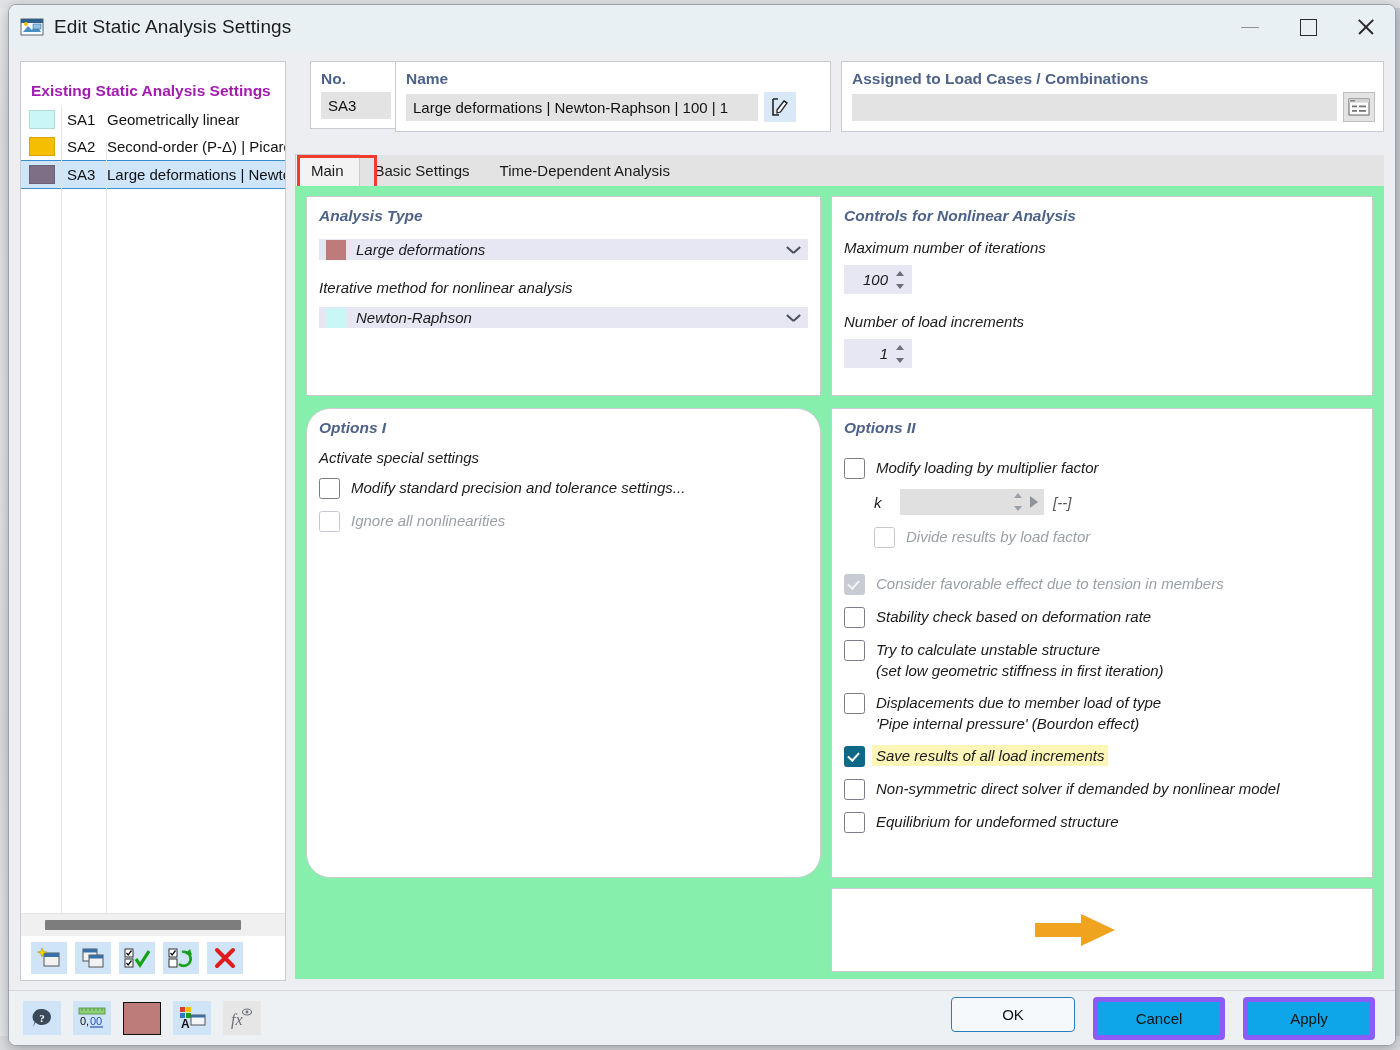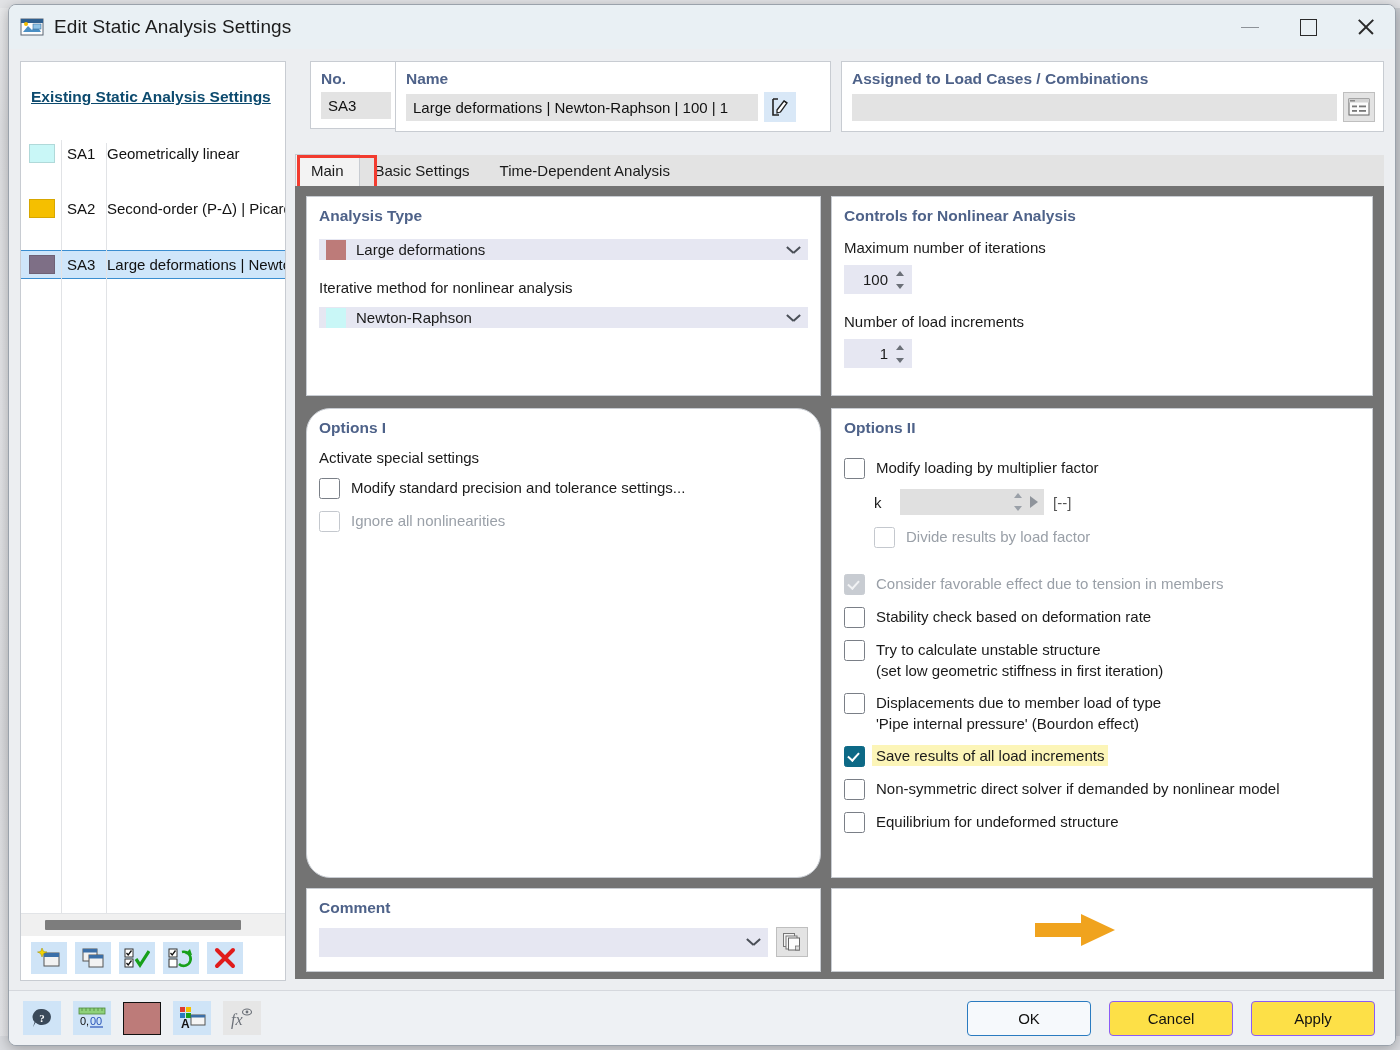--- a/index.html
+++ b/index.html
@@ -73,28 +73,27 @@
   }
 
   
   .left-panel {
     position: absolute; left: 11px; top: 12px;
     width: 264px; height: 918px;
     background: #ffffff;
     border: 1px solid #c8ccd2;
   }
   .lp-header {
-    padding: 26px 0 6px 10px;
-    font-size: 15.5px; font-weight: bold; color: #0c4a6e; text-decoration: underline;
+    padding: 20px 0 6px 10px;
+    font-size: 15.5px; font-weight: bold; color: #a21caf;
   }
   .lp-list { position: relative; }
   .lp-row {
     display: flex; align-items: center; height: 27px;
     position: relative;
-    margin-top: 28px;
   }
   .lp-row.selected {
     background: #cfe6fa;
     border-top: 1px solid #3b8ed0;
     border-bottom: 1px solid #3b8ed0;
   }
   .lp-swatch {
     width: 24px; height: 17px; margin-left: 8px; flex: none;
     border: 1px solid rgba(0,0,0,0.12);
   }
@@ -186,21 +185,22 @@
     position: absolute; left: 2px; top: 0px;
     width: 80px; height: 38px;
     border: 3px solid #f23b2f;
     box-sizing: border-box;
     pointer-events: none;
   }
 
   
   .tabcontent {
     position: absolute; left: 0; top: 125px; right: 0; bottom: 0;
-    background: #737373;
+    background: #86efac;
+    font-style: italic;
   }
 
   .group {
     position: absolute;
     background: #ffffff; border: 1px solid #c8ccd2;
   }
   .group-title {
     font-size: 15.5px; font-weight: bold; color: #4e6289;
     padding: 10px 0 0 12px;
   }
@@ -298,21 +298,21 @@
     display: flex; align-items: center; justify-content: center;
     border: 1px solid transparent;
   }
   .fbtn.gray { background: #e6e6e6; }
   .fbtn.swatchbtn { background: #bd7b79; border: 1.5px solid #111; width: 36px; height: 31px; }
   .footer-buttons { margin-left: auto; display: flex; gap: 18px; margin-right: 20px; }
   .btn {
     width: 122px; height: 33px;
     display: flex; align-items: center; justify-content: center;
     font-size: 15px; color: #111;
-    background: #fde047; border: 1px solid #8b5cf6; border-radius: 4px;
+    background: #0ea5e9; border: 5px solid #8b5cf6; border-radius: 4px;
   }
   .btn.primary { border: 1.6px solid #2a7bc0; background: #f6f9fc; }
 
   svg { display: block; }
 </style>
 </head>
 <body>
 
 <div class="app-bg"></div>
 <div class="ghost-left"></div>
@@ -587,37 +587,20 @@
             </div>
 
             <div class="cbrow">
               <div class="cb"></div>
               <div class="cbtext">Equilibrium for undeformed structure</div>
             </div>
 
           </div>
         </div>
 
-        <div class="group" id="g-comment">
-          <div class="group-title">Comment</div>
-          <div style="display:flex;align-items:center;gap:8px;padding:10px 12px 0 12px">
-            <div class="comment-combo">
-              <span style="font-size:15px"></span>
-              <div class="chev"></div>
-            </div>
-            <div class="icon-btn plain">
-              <svg width="20" height="20" viewBox="0 0 20 20">
-                <rect x="1.5" y="1.5" width="11" height="13" fill="#f3f3f3" stroke="#777"></rect>
-                <rect x="4" y="4" width="11" height="13" fill="#f7f7f7" stroke="#777"></rect>
-                <rect x="6.5" y="6" width="11" height="12" fill="#fcfcfc" stroke="#666"></rect>
-                <rect x="13.5" y="14" width="4" height="4" fill="#dcdcdc" stroke="#666" stroke-width="0.7"></rect>
-              </svg>
-            </div>
-          </div>
-        </div>
 
         <div class="group" id="g-blank"></div>
 
         <div class="arrow-annot">
           <svg width="82" height="36" viewBox="0 0 82 36">
             <path d="M0 11 L46 11 L46 2 L80 18 L46 34 L46 25 L0 25 Z" fill="#f0a31e"></path>
           </svg>
         </div>
 
       </div>

